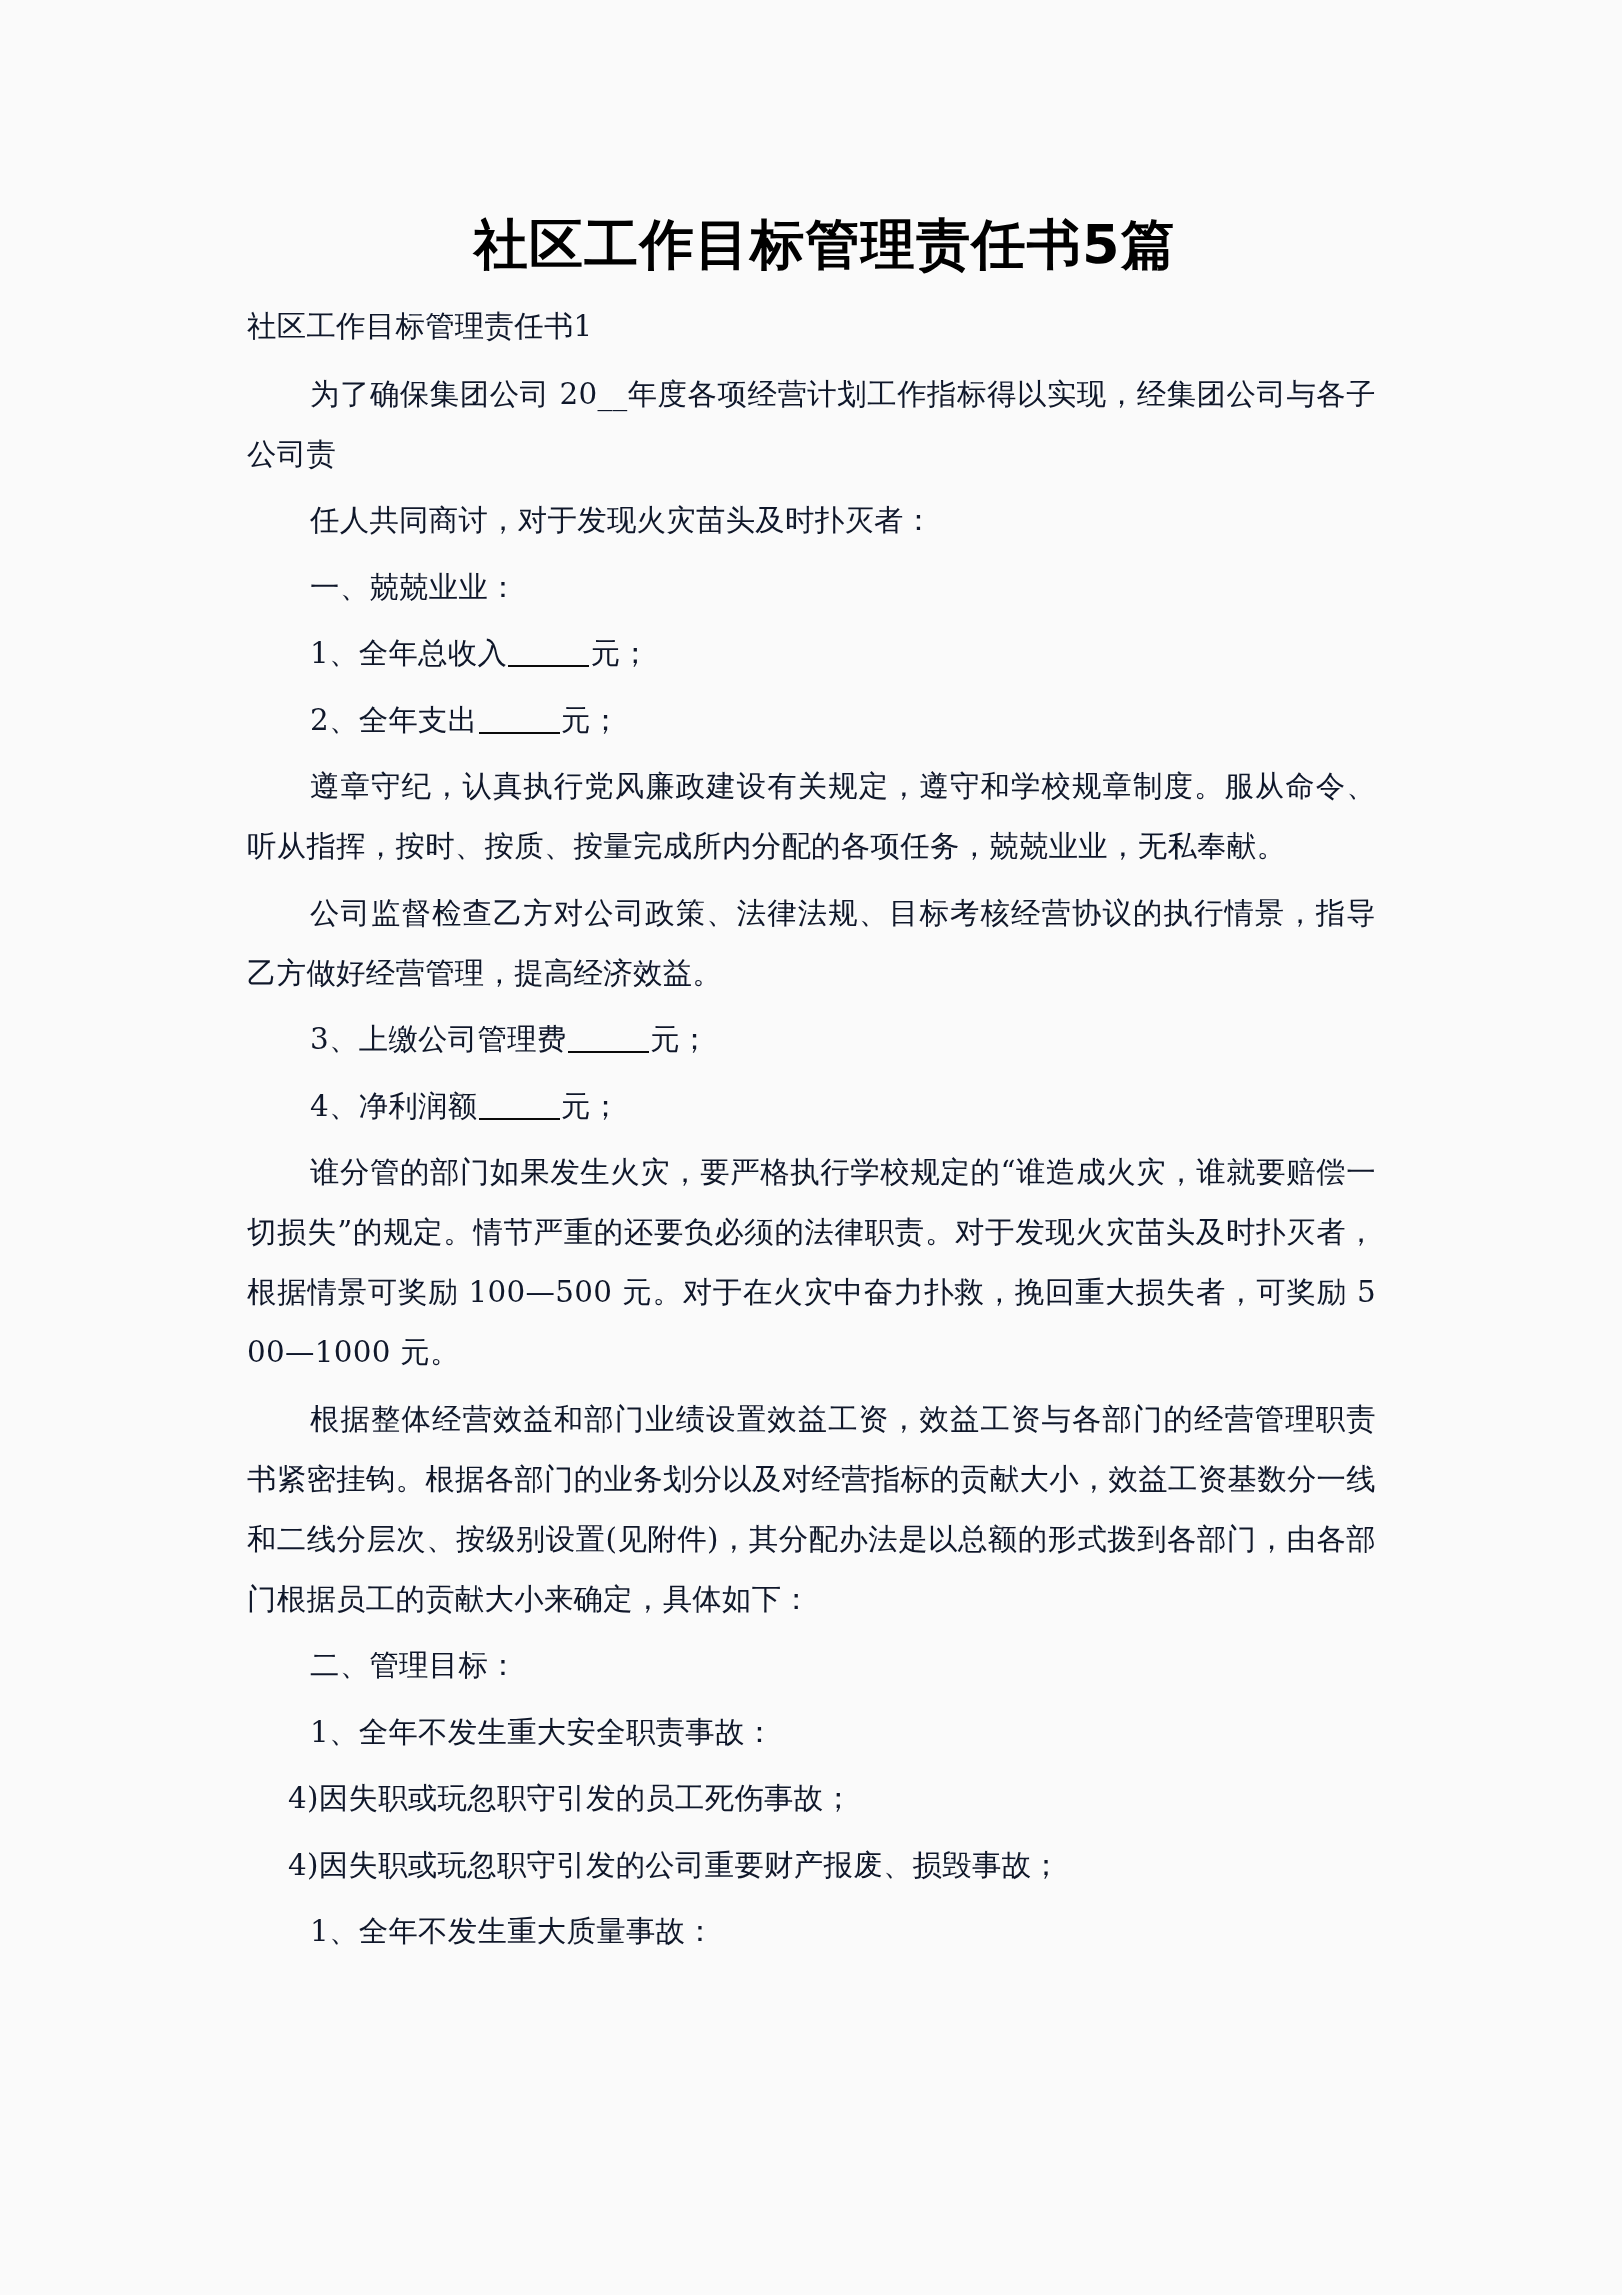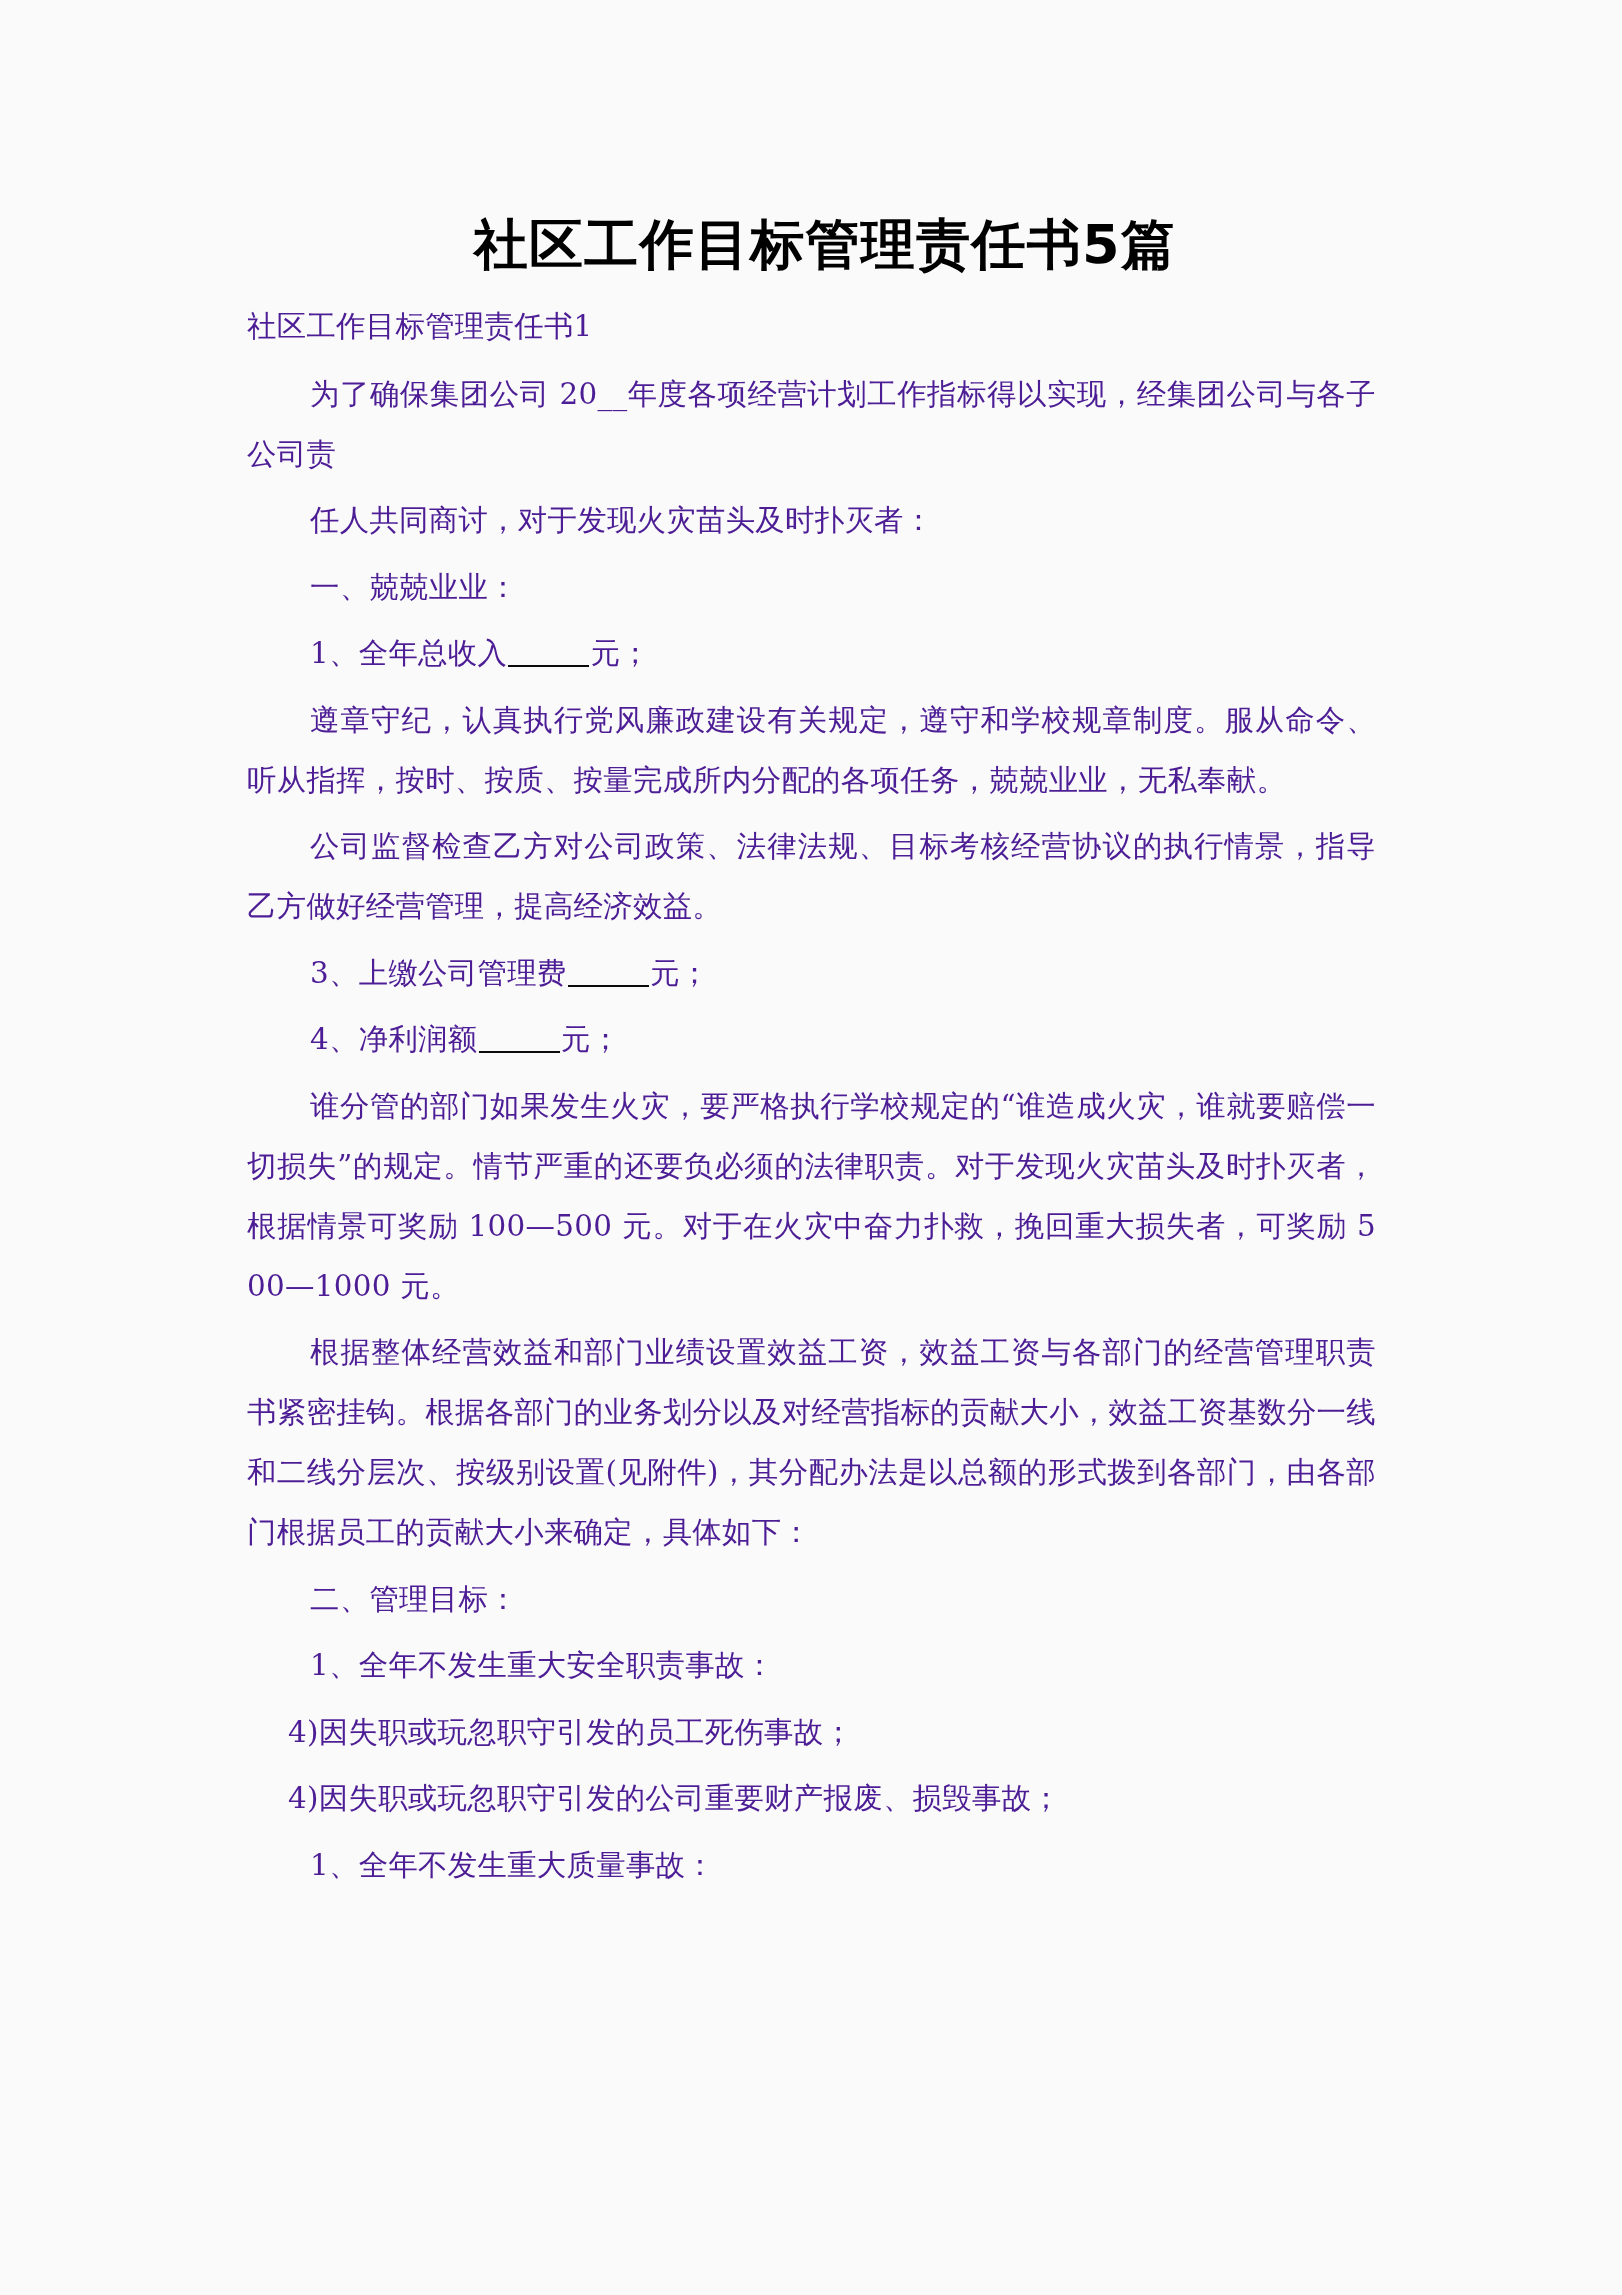--- a/index.html
+++ b/index.html
@@ -41,21 +41,21 @@
   }
   .para {
     font-size: 29.4px;
     line-height: 60px;
     text-align: justify;
     text-justify: inter-character;
     text-align-last: left;
     margin: 0 0 6.5px 0;
     letter-spacing: 0.3px;
     word-break: break-all;
-    color: #4c1d95;
+    color: #0f172a;
   }
   
   .para.sub-head {
     text-indent: 0;
     margin-bottom: 7.9px;
   }
   
   .para.indent {
     text-indent: 63px;
   }
@@ -89,20 +89,23 @@
     <p class="para indent">为了确保集团公司 20__年度各项经营计划工作指标得以实现，经集团公司与各子公司责</p>
 
     <p class="para indent">任人共同商讨，对于发现火灾苗头及时扑灭者：</p>
 
     <p class="para indent">一、兢兢业业：</p>
 
     <p class="para item">
       <span>1、全年总收入</span><span class="blank-fill"></span><span>元；</span>
     </p>
 
+    <p class="para item">
+      <span>2、全年支出</span><span class="blank-fill"></span><span>元；</span>
+    </p>
 
     <p class="para indent">遵章守纪，认真执行党风廉政建设有关规定，遵守和学校规章制度。服从命令、听从指挥，按时、按质、按量完成所内分配的各项任务，兢兢业业，无私奉献。</p>
 
     <p class="para indent">公司监督检查乙方对公司政策、法律法规、目标考核经营协议的执行情景，指导乙方做好经营管理，提高经济效益。</p>
 
     <p class="para item">
       <span>3、上缴公司管理费</span><span class="blank-fill"></span><span>元；</span>
     </p>
 
     <p class="para item">

